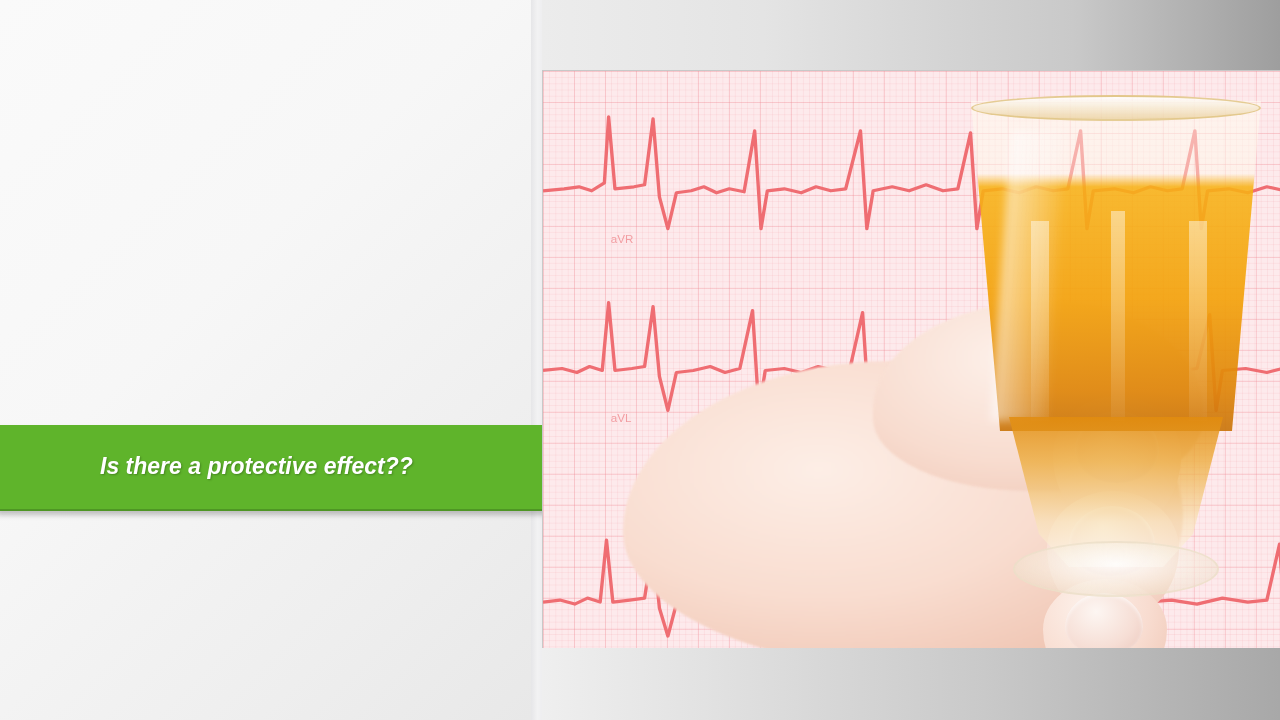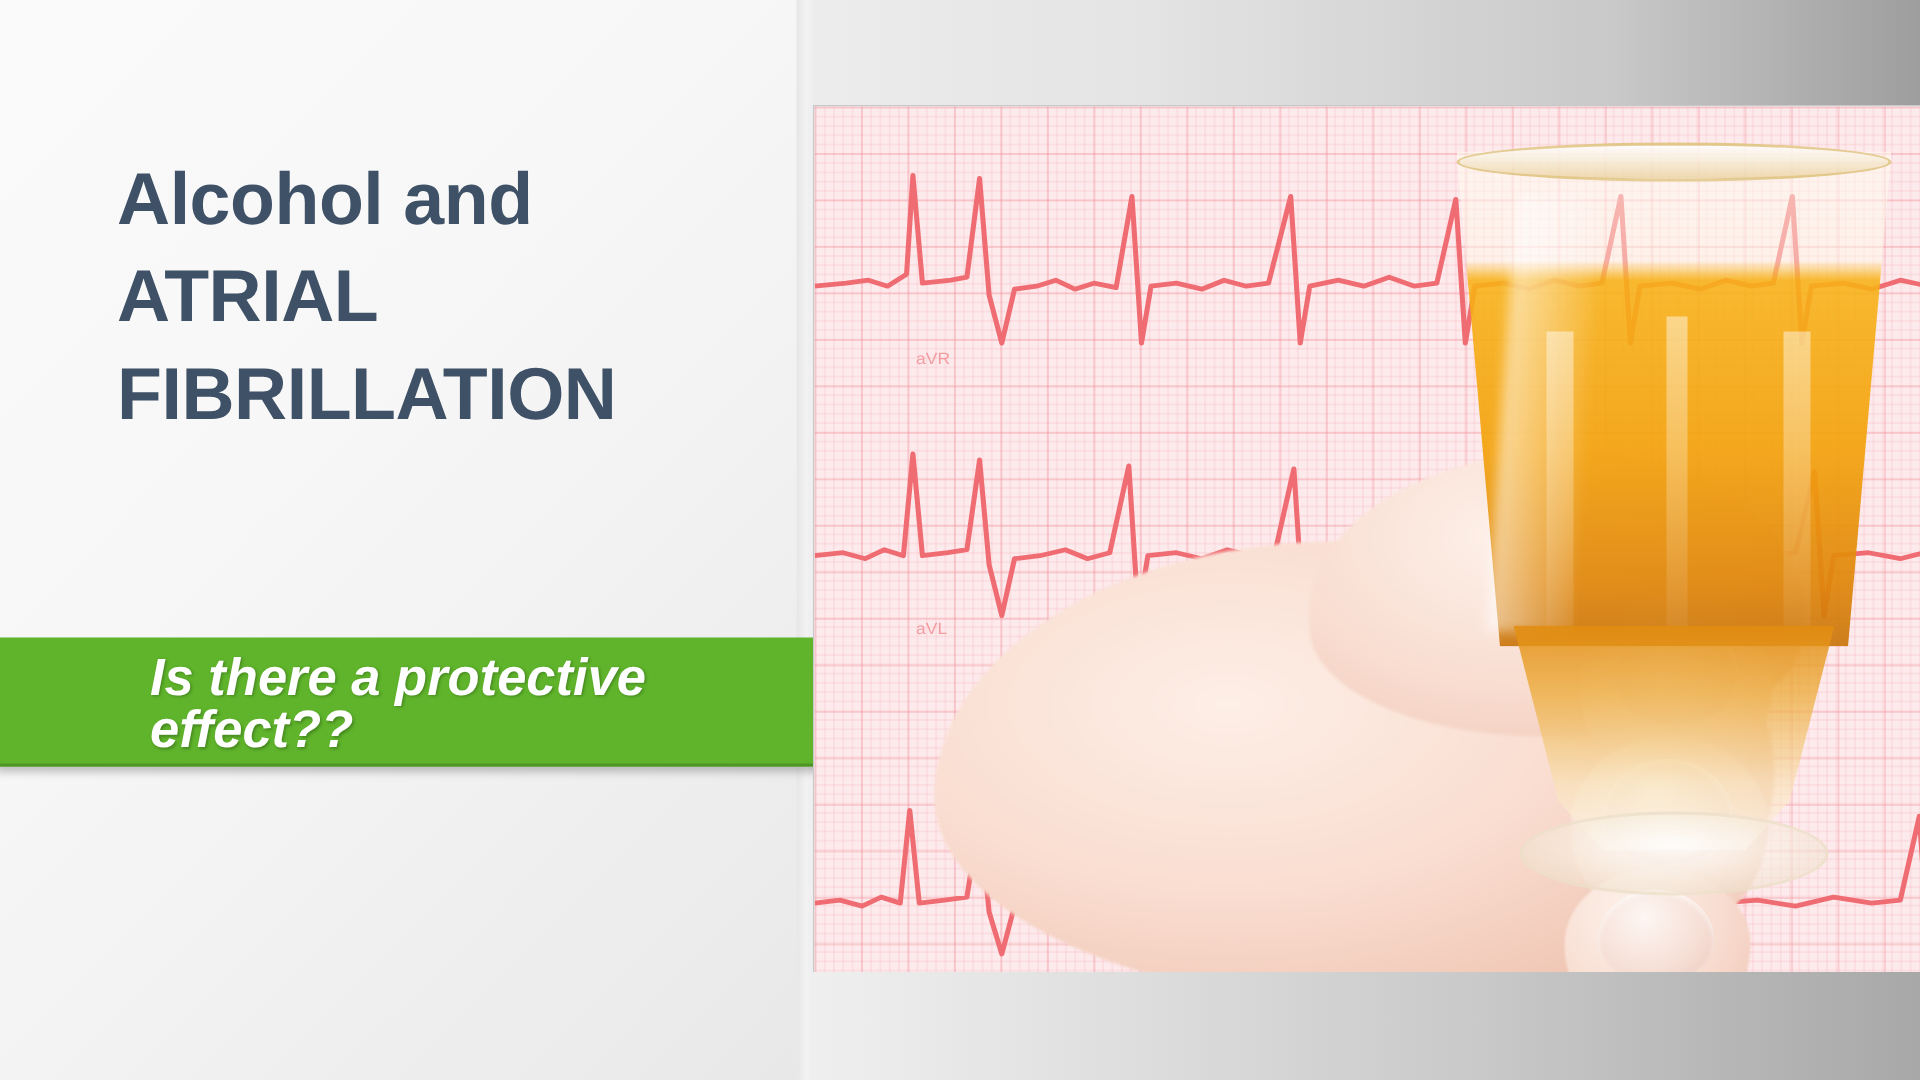--- a/index.html
+++ b/index.html
@@ -57,24 +57,24 @@
     height: 86px;
     background: #5fb42b;
     box-shadow: 3px 4px 5px rgba(90,90,90,0.35);
     border-bottom: 2px solid #4e9624;
     border-right: 2px solid #4e9624;
     box-sizing: border-box;
   }
   .subtitle-text {
     position: absolute;
     left: 106px;
-    top: 9px;
+    top: 24px;
     width: 420px;
     color: #ffffff;
-    font-size: 35px;
+    font-size: 23px;
     line-height: 35px;
     font-weight: bold;
     font-style: italic;
     text-shadow: 1px 1px 2px rgba(40,80,20,0.45);
   }
 
   
   .photo-backdrop {
     position: absolute;
     left: 542px; top: 0;
@@ -225,25 +225,20 @@
   }
 </style>
 </head>
 <body>
 
 <div class="slide">
 
   <div class="left-panel"></div>
   <div class="panel-divider"></div>
 
-  <div class="title-block">
-    <div class="title-line">Alcohol and</div>
-    <div class="title-line">ATRIAL</div>
-    <div class="title-line">FIBRILLATION</div>
-  </div>
 
   <div class="subtitle-banner">
     <div class="subtitle-text">Is there a protective effect??</div>
   </div>
 
   <div class="photo-backdrop"></div>
 
   <div class="photo-frame">
 
     <div class="ecg-paper"></div>

